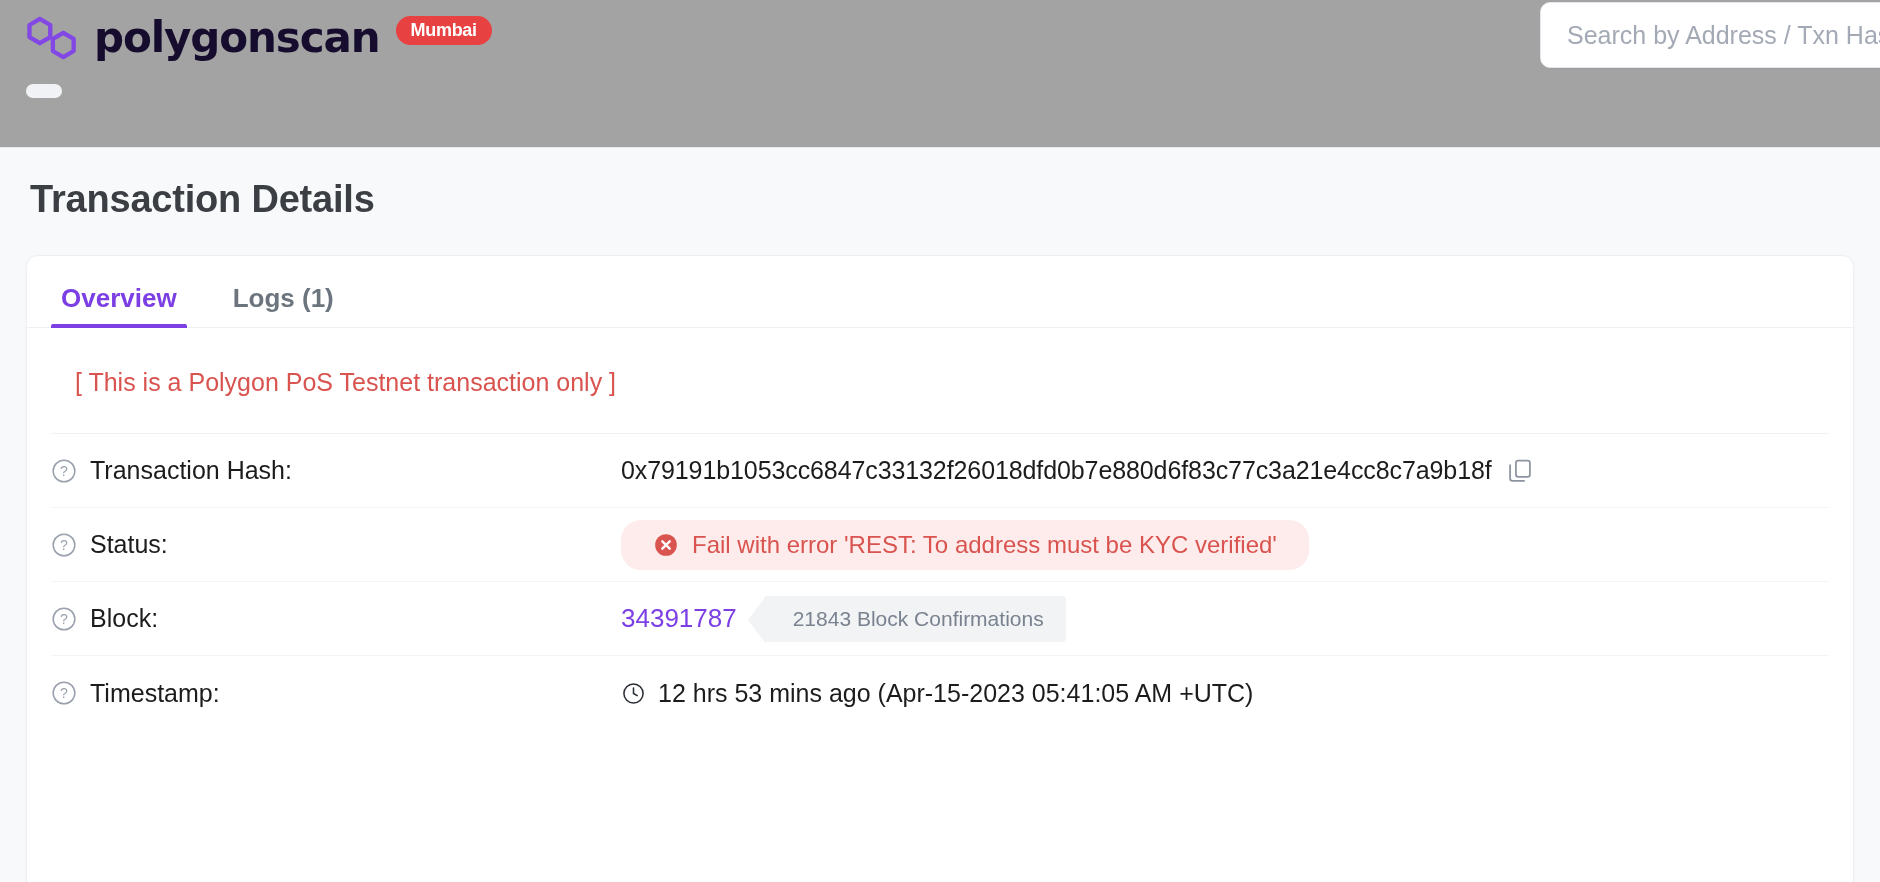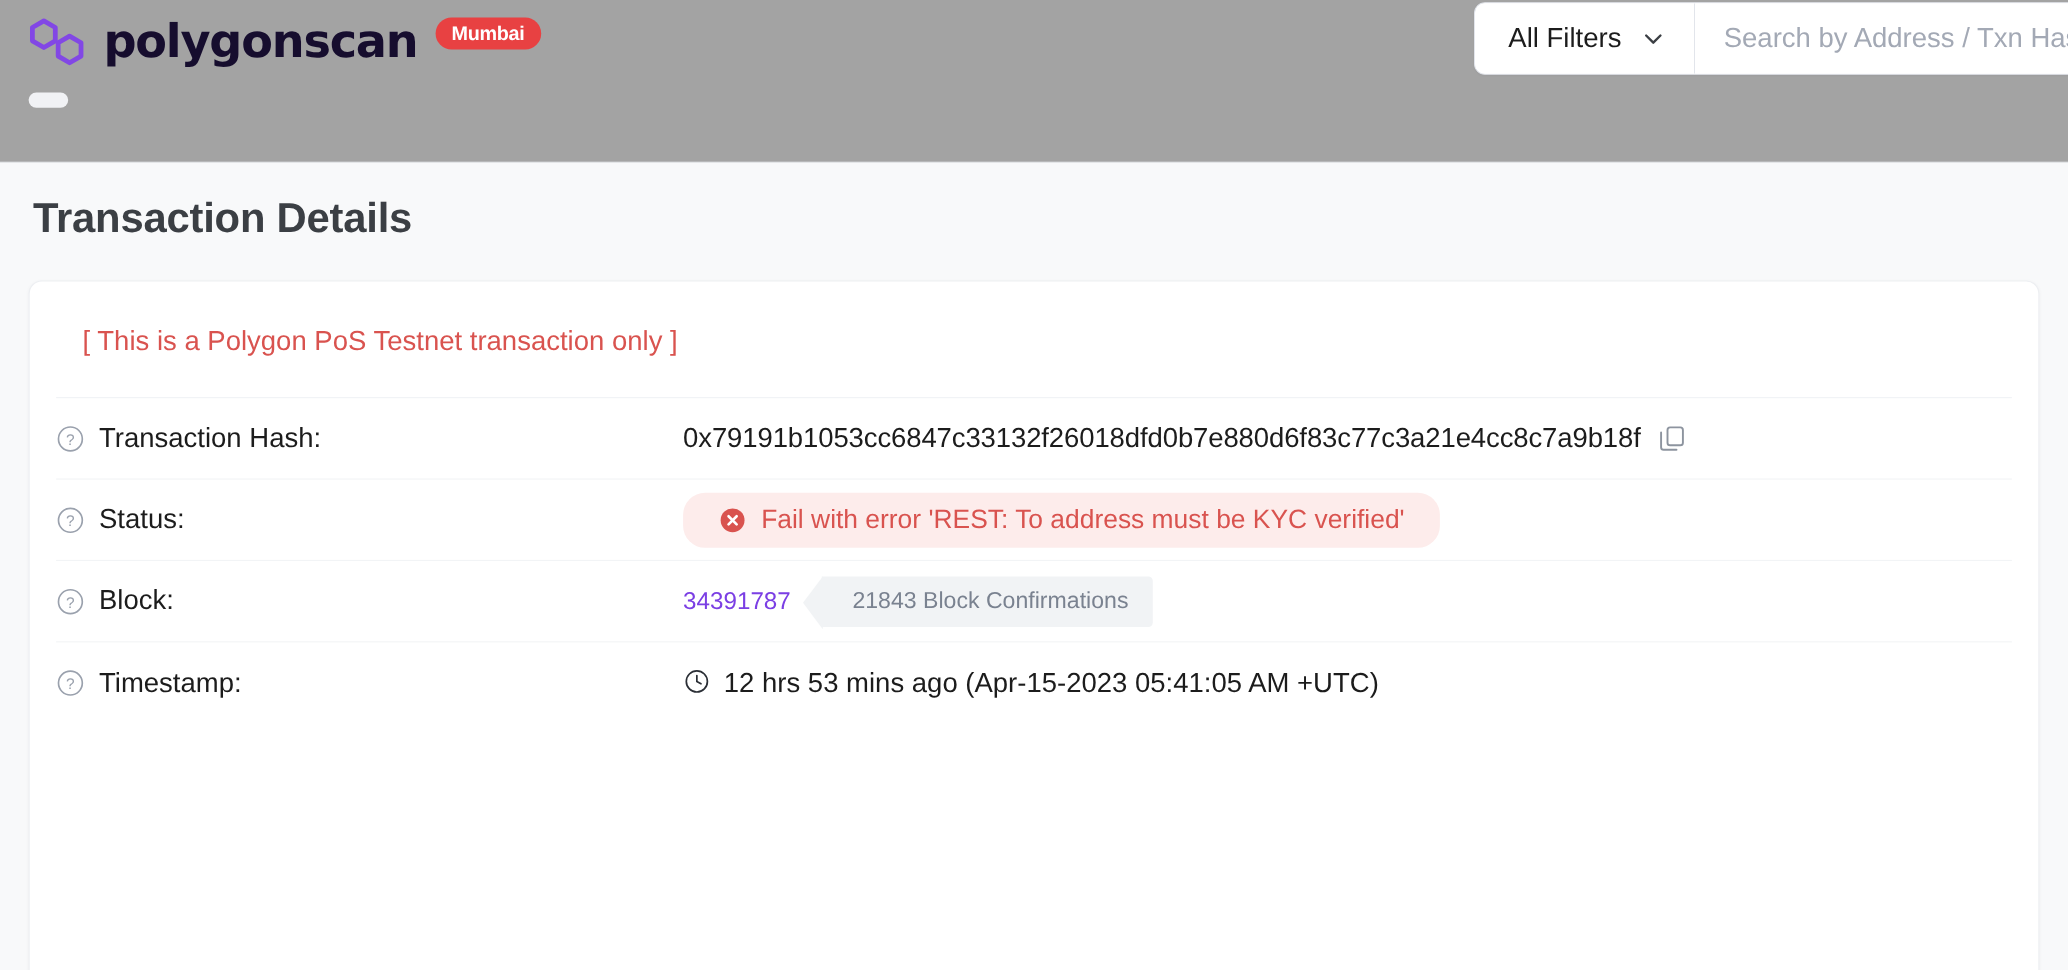--- a/index.html
+++ b/index.html
@@ -204,21 +204,21 @@
     padding: 11px 32px;
     font-size: 24px;
     white-space: nowrap;
   }
   .x-icon { flex: none; display: block; }
 
   .block-link {
     color: #7b3fe4;
     text-decoration: none;
     cursor: pointer;
-    font-size: 22px;
+    font-size: 26px;
   }
   .confirm-chip {
     position: relative;
     background: #f1f3f5;
     color: #7a8290;
     font-size: 21px;
     padding: 11px 22px 11px 28px;
     margin-left: 14px;
     white-space: nowrap;
     border-radius: 0 4px 4px 0;
@@ -226,21 +226,21 @@
   .confirm-chip::before {
     content: "";
     position: absolute;
     left: -17px;
     top: 0;
     width: 0; height: 0;
     border-top: 24px solid transparent;
     border-bottom: 24px solid transparent;
     border-right: 18px solid #f1f3f5;
   }
-  .ts-value { display: flex; align-items: flex-start; gap: 12px; }
+  .ts-value { display: flex; align-items: center; gap: 12px; }
   .clock-icon { flex: none; display: block; }
 </style>
 </head>
 <body>
 
 <div class="header">
 
   <div class="brand">
     <svg class="brand-logo" viewBox="0 0 60 56">
       <g fill="none" stroke="#8247e5" stroke-width="5" stroke-linejoin="round">
@@ -248,36 +248,34 @@
         <path d="M43 22 L55 29 L55 43 L43 50 L31 43 L31 29 Z"></path>
       </g>
     </svg>
     <div class="brand-text">polygonscan</div>
     <div class="net-badge">Mumbai</div>
   </div>
 
   <div class="brand-sub"></div>
 
   <div class="search-wrap">
-    <div class="filters-btn">
-      <span class="filters-label">All Filters</span>
-      <svg class="chev" width="26" height="26" viewBox="0 0 24 24">
-        <path d="M6 9.5 L12 15.5 L18 9.5" fill="none" stroke="#3b3f44" stroke-width="2" stroke-linecap="round" stroke-linejoin="round"></path>
-      </svg>
-    </div>
     <input class="search-input" type="text" placeholder="Search by Address / Txn Hash / Block / Token / Domain Name" style="">
   </div>
 </div>
 
 <div class="page">
 
   <h1 class="page-title">Transaction Details</h1>
 
   <div class="card">
 
+    <div class="tabs">
+      <div class="tab active">Overview</div>
+      <div class="tab">Logs (1)</div>
+    </div>
 
     <div class="notice">
       <span>[ This is a Polygon PoS </span><b>Testnet</b><span> transaction only ]</span>
     </div>
 
     <div class="rows">
 
       <div class="row">
         <div class="row-label">
           <svg class="q-icon" width="26" height="26" viewBox="0 0 24 24">

